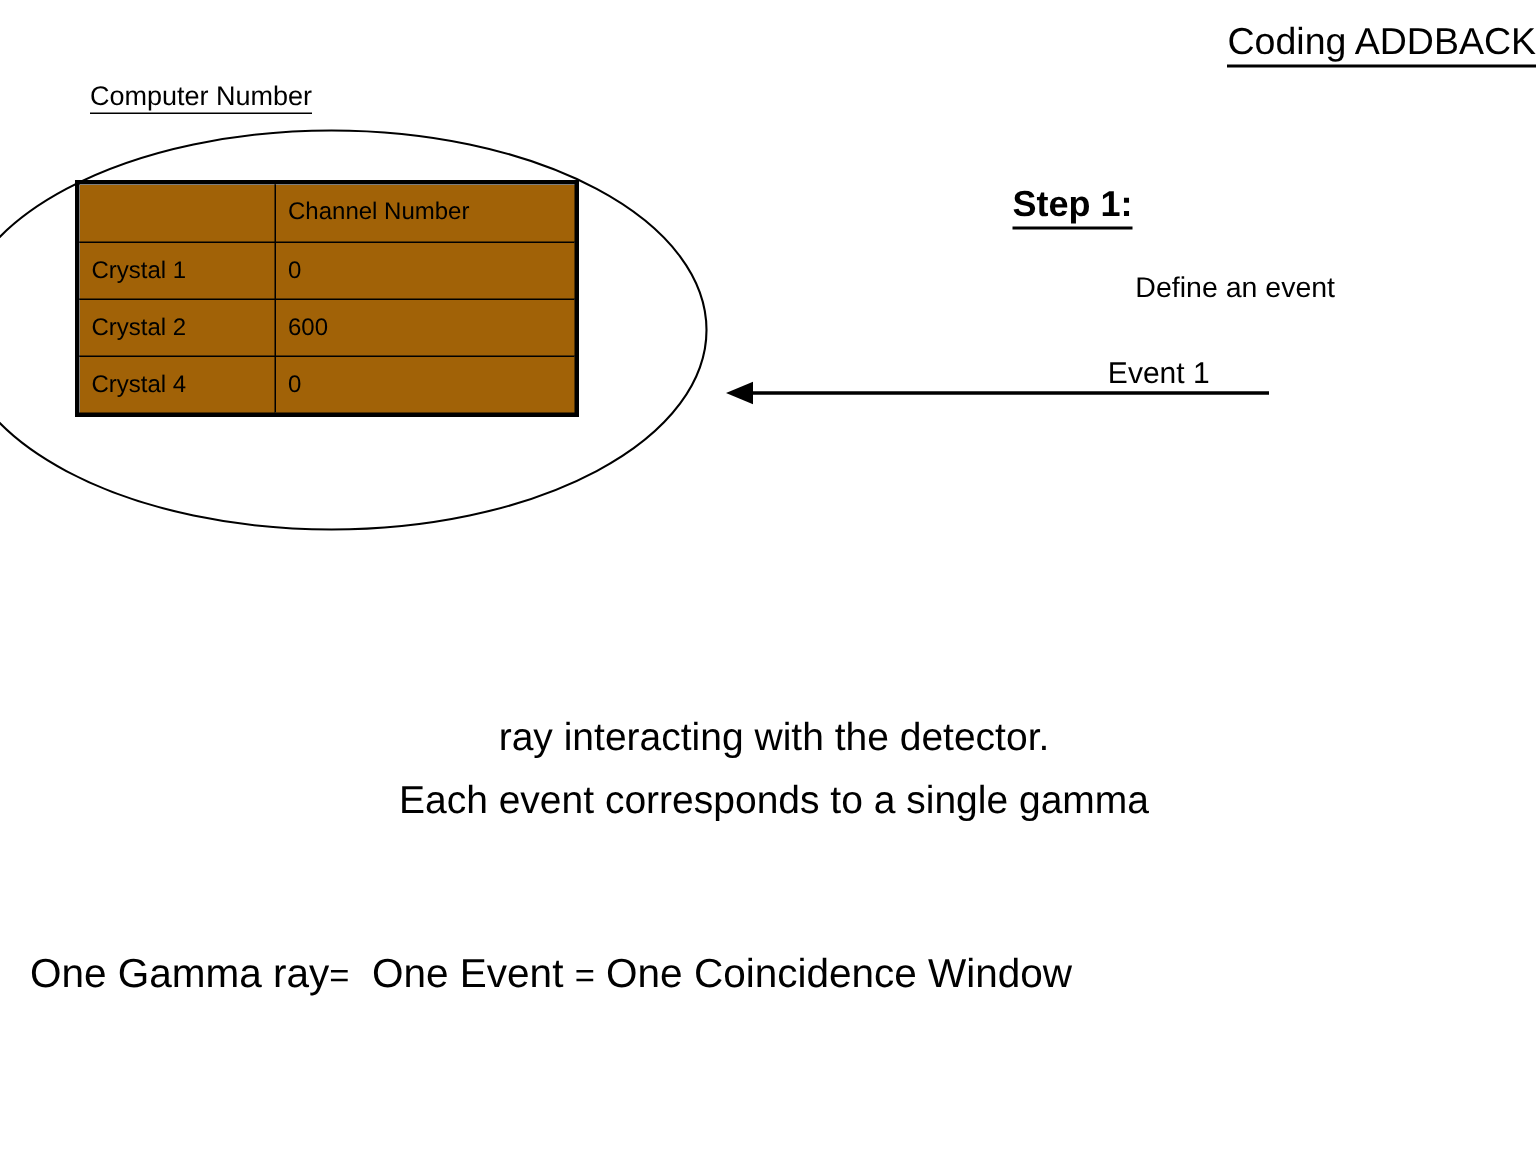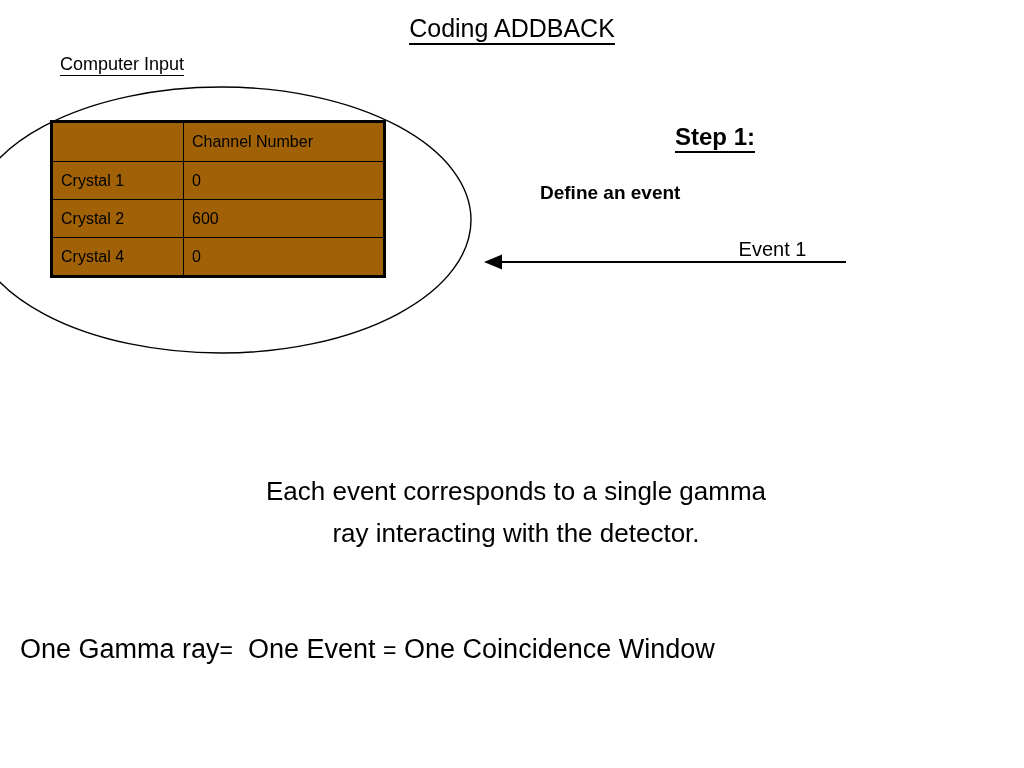--- a/index.html
+++ b/index.html
@@ -19,21 +19,21 @@
     background: #ffffff;
     overflow: hidden;
   }
 
   
   .slide-title {
     position: absolute;
     left: 0;
     top: 12px;
     width: 1024px;
-    text-align: center;
+    text-align: right;
     font-size: 25px;
     line-height: 32px;
     letter-spacing: 0px;
     white-space: nowrap;
   }
   .slide-title span {
     border-bottom: 2px solid #000;
     padding-bottom: 1px;
   }
 
@@ -107,25 +107,24 @@
   }
   .step-heading span {
     border-bottom: 2.5px solid #000;
     padding-bottom: 1px;
   }
   .step-sub {
     position: absolute;
     left: 540px;
     top: 180px;
     width: 350px;
-    text-align: left;
+    text-align: right;
     font-size: 19px;
     line-height: 26px;
     white-space: nowrap;
-    font-weight: bold;
   }
 
   
   .event-label {
     position: absolute;
     left: 700px;
     top: 239px;
     width: 145px;
     text-align: center;
     font-size: 20px;
@@ -174,21 +173,21 @@
 </head>
 <body>
 
 <div id="slide">
 
   <div class="slide-title">
     <span>Coding ADDBACK</span>
   </div>
 
   <div class="caption-computer-input">
-    <span>Computer Input</span>
+    <span>Computer Number</span>
   </div>
 
   <div class="ellipse-wrap">
     <svg viewBox="0 0 502 268" xmlns="http://www.w3.org/2000/svg">
       <ellipse cx="251" cy="134" rx="250" ry="133" fill="none" stroke="#000000" stroke-width="1.4"></ellipse>
     </svg>
   </div>
 
   <table class="channel-table">
     <colgroup>
@@ -224,21 +223,21 @@
   <div class="event-label">Event 1</div>
 
   <div class="event-arrow">
     <svg viewBox="0 0 372 26" xmlns="http://www.w3.org/2000/svg">
       <line x1="18" y1="12" x2="366" y2="12" stroke="#000000" stroke-width="2.2"></line>
       <polygon points="4,12 22,4.5 22,19.5" fill="#000000"></polygon>
     </svg>
   </div>
 
   <div class="para-event">
+    <div>ray interacting with the detector.</div>
     <div>Each event corresponds to a single gamma</div>
-    <div>ray interacting with the detector.</div>
   </div>
 
   <div class="para-equation">
     <span>One Gamma ray</span><span class="eq-sign">=</span>&nbsp; <span>One Event</span> <span class="eq-sign">=</span> <span>One Coincidence Window</span>
   </div>
 
 </div>
 
 </body></html>

